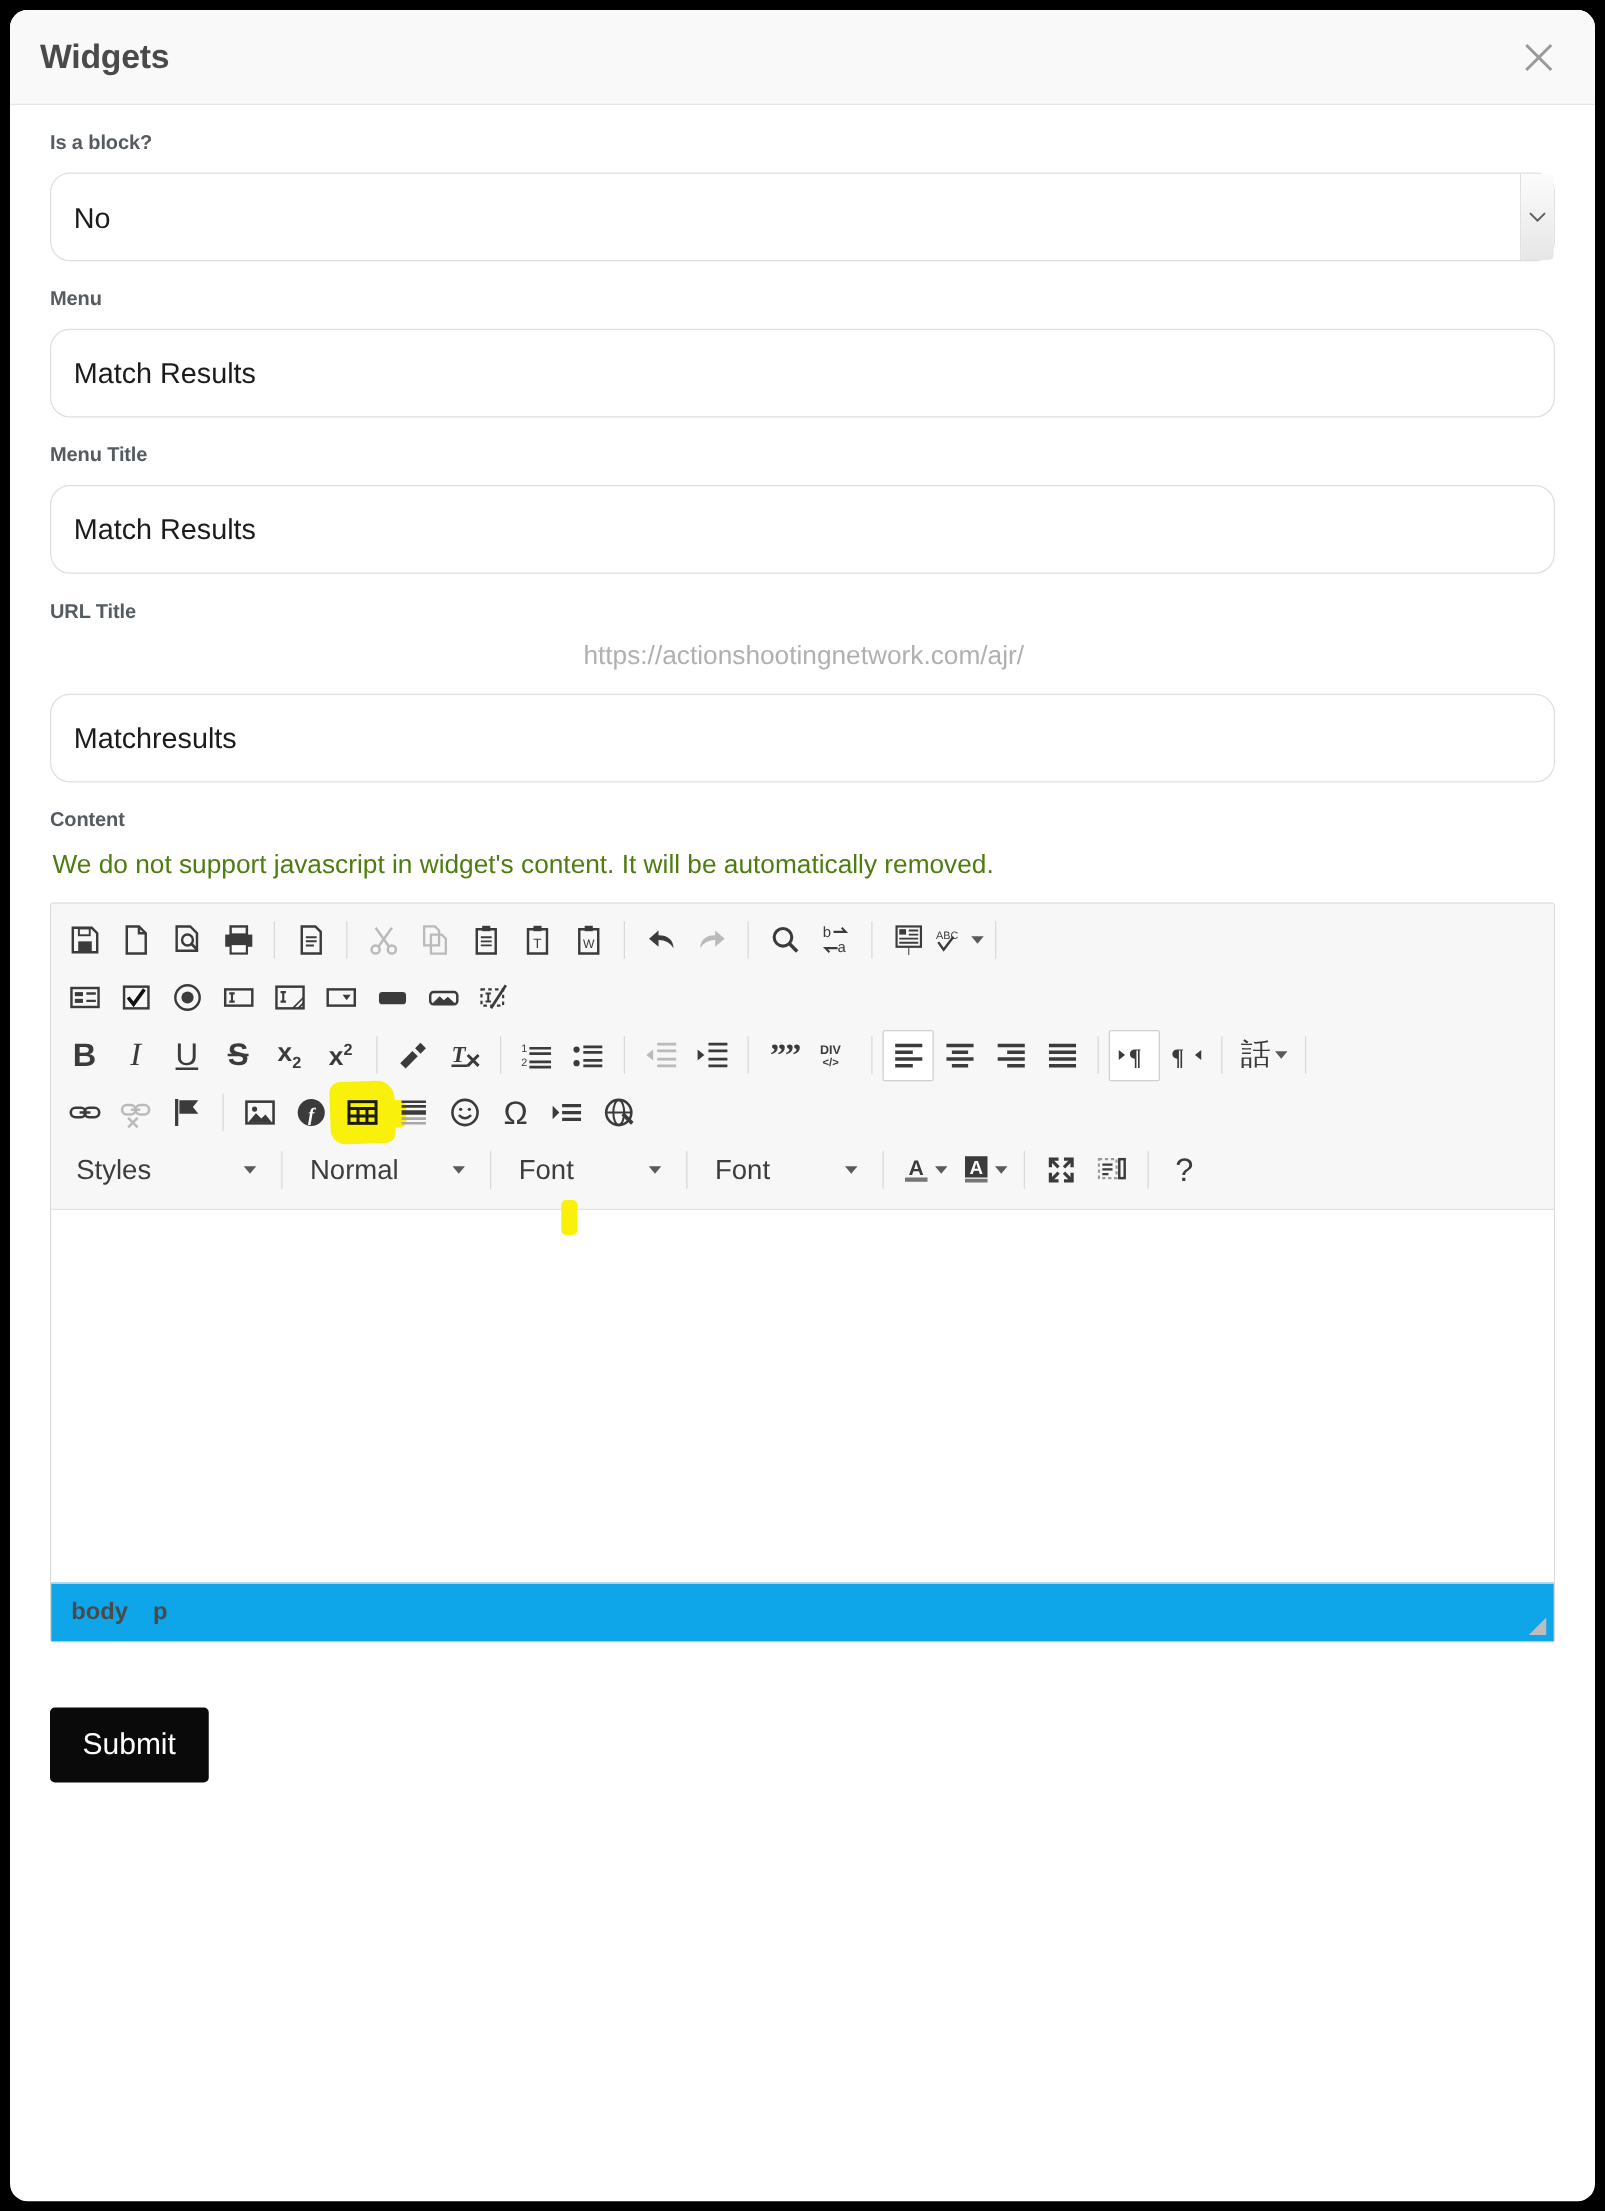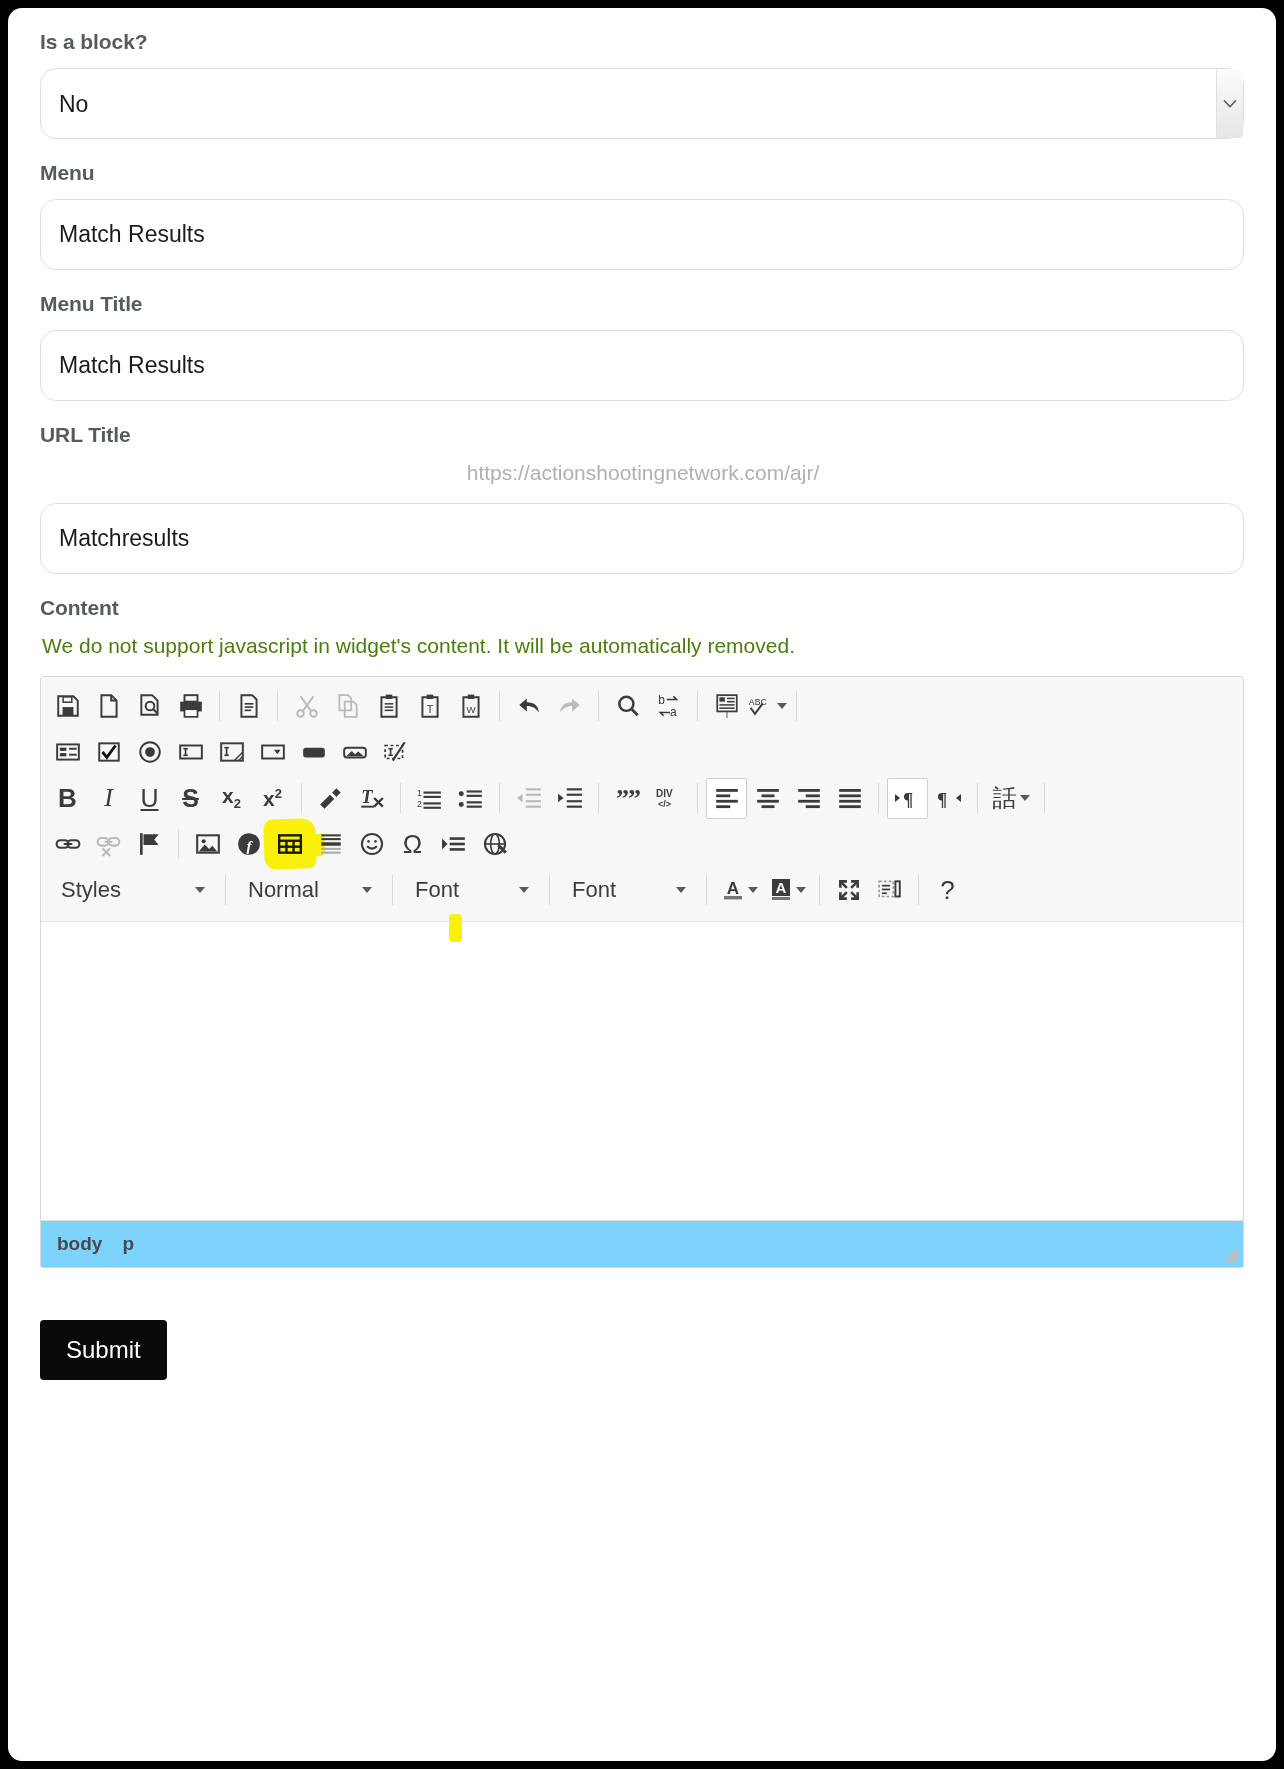--- a/index.html
+++ b/index.html
@@ -55,21 +55,21 @@
   .close-btn svg { display: block; }
 
   
   .modal-body {
     flex: 1;
     padding: 22px 32px 0 32px;
     box-sizing: border-box;
     overflow: hidden;
   }
   .field-label {
-    font-size: 21px;
+    font-size: 16px;
     font-weight: bold;
     color: #555b60;
     margin: 0 0 14px 0;
     letter-spacing: -0.1px;
   }
   .field-group { margin-bottom: 22px; }
 
   select.form-control,
   input.form-control {
     display: block;
@@ -223,21 +223,21 @@
     position: absolute;
     left: 408px;
     top: -8px;
     width: 13px;
     height: 28px;
     background: #f9f10b;
     border-radius: 4px;
   }
   .editor-footer {
     height: 46px;
-    background: #7dd3fc;
+    background: #0ea5e9;
     border-top: 1px solid #e2e2e2;
     display: flex;
     align-items: center;
     padding: 0 16px;
     position: relative;
   }
   .path-item {
     font-size: 19px;
     font-weight: bold;
     color: #4a4a4a;
@@ -266,20 +266,29 @@
     border-radius: 4px;
     padding: 16px 26px;
     cursor: pointer;
   }
 </style>
 </head>
 <body>
 
 <div class="modal">
 
+  <div class="modal-header">
+    <div class="modal-title">Widgets</div>
+    <div class="close-btn">
+      <svg width="28" height="28" viewBox="0 0 28 28" aria-hidden="true">
+        <line x1="4" y1="4" x2="24" y2="24" stroke="#9a9a9a" stroke-width="2.4"></line>
+        <line x1="24" y1="4" x2="4" y2="24" stroke="#9a9a9a" stroke-width="2.4"></line>
+      </svg>
+    </div>
+  </div>
 
   <div class="modal-body">
 
     <div class="field-group">
       <div class="field-label">Is a block?</div>
       <div class="select-wrap">
         <select class="form-control">
           <option>No</option>
         </select>
         <div class="select-arrow">

